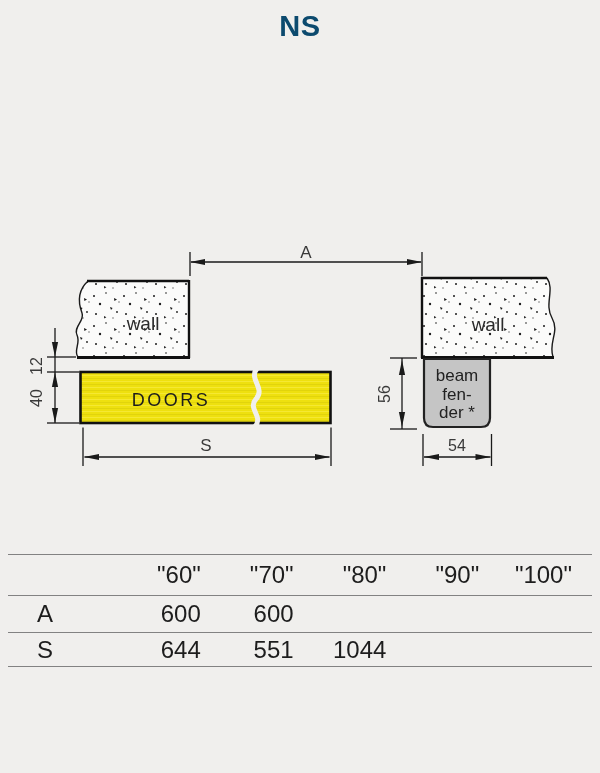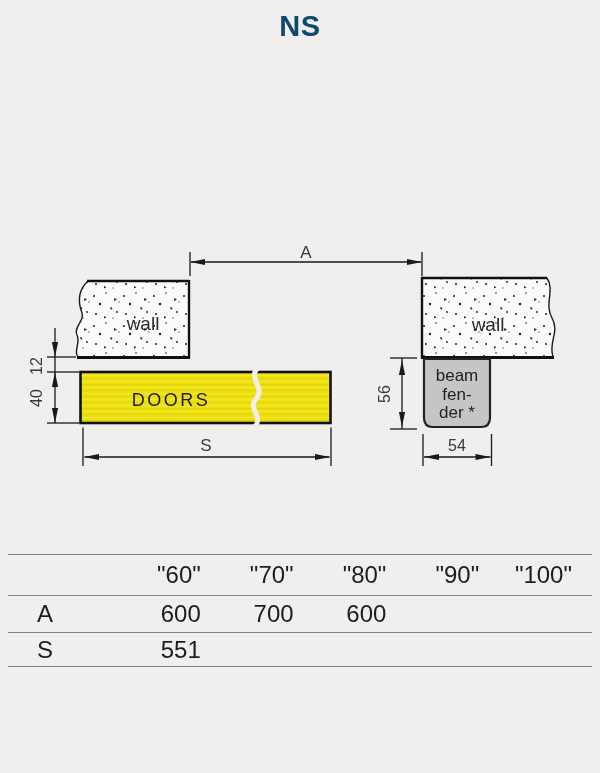--- a/index.html
+++ b/index.html
@@ -167,22 +167,23 @@
       <div class="t-label"></div>
       <div class="t-cell">"60"</div>
       <div class="t-cell">"70"</div>
       <div class="t-cell">"80"</div>
       <div class="t-cell">"90"</div>
       <div class="t-cell">"100"</div>
     </div>
     <div class="t-row r-a">
       <div class="t-label">A</div>
       <div class="t-cell">600</div>
-      <div class="t-cell">700</div>
       <div class="t-cell">600</div>
     </div>
     <div class="t-row r-s">
       <div class="t-label">S</div>
+      <div class="t-cell">644</div>
       <div class="t-cell">551</div>
+      <div class="t-cell">1044</div>
     </div>
   </div>
 
 </div>
 
 </body></html>

